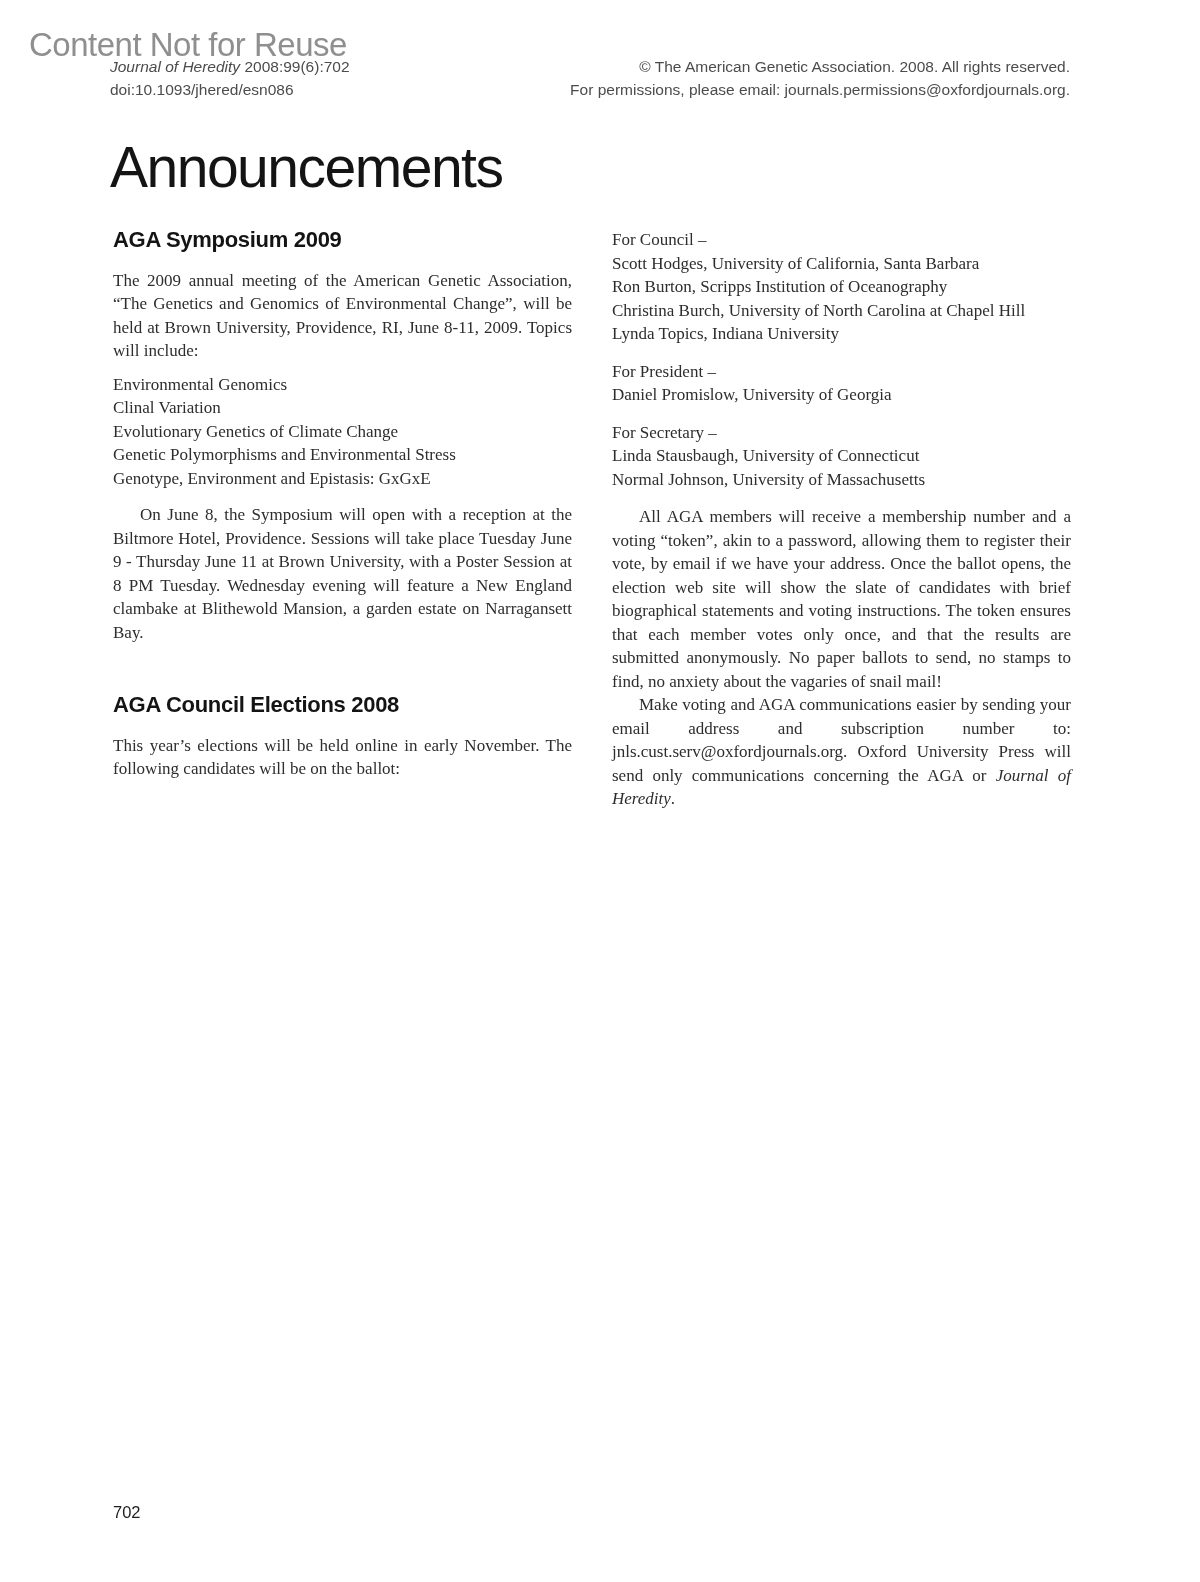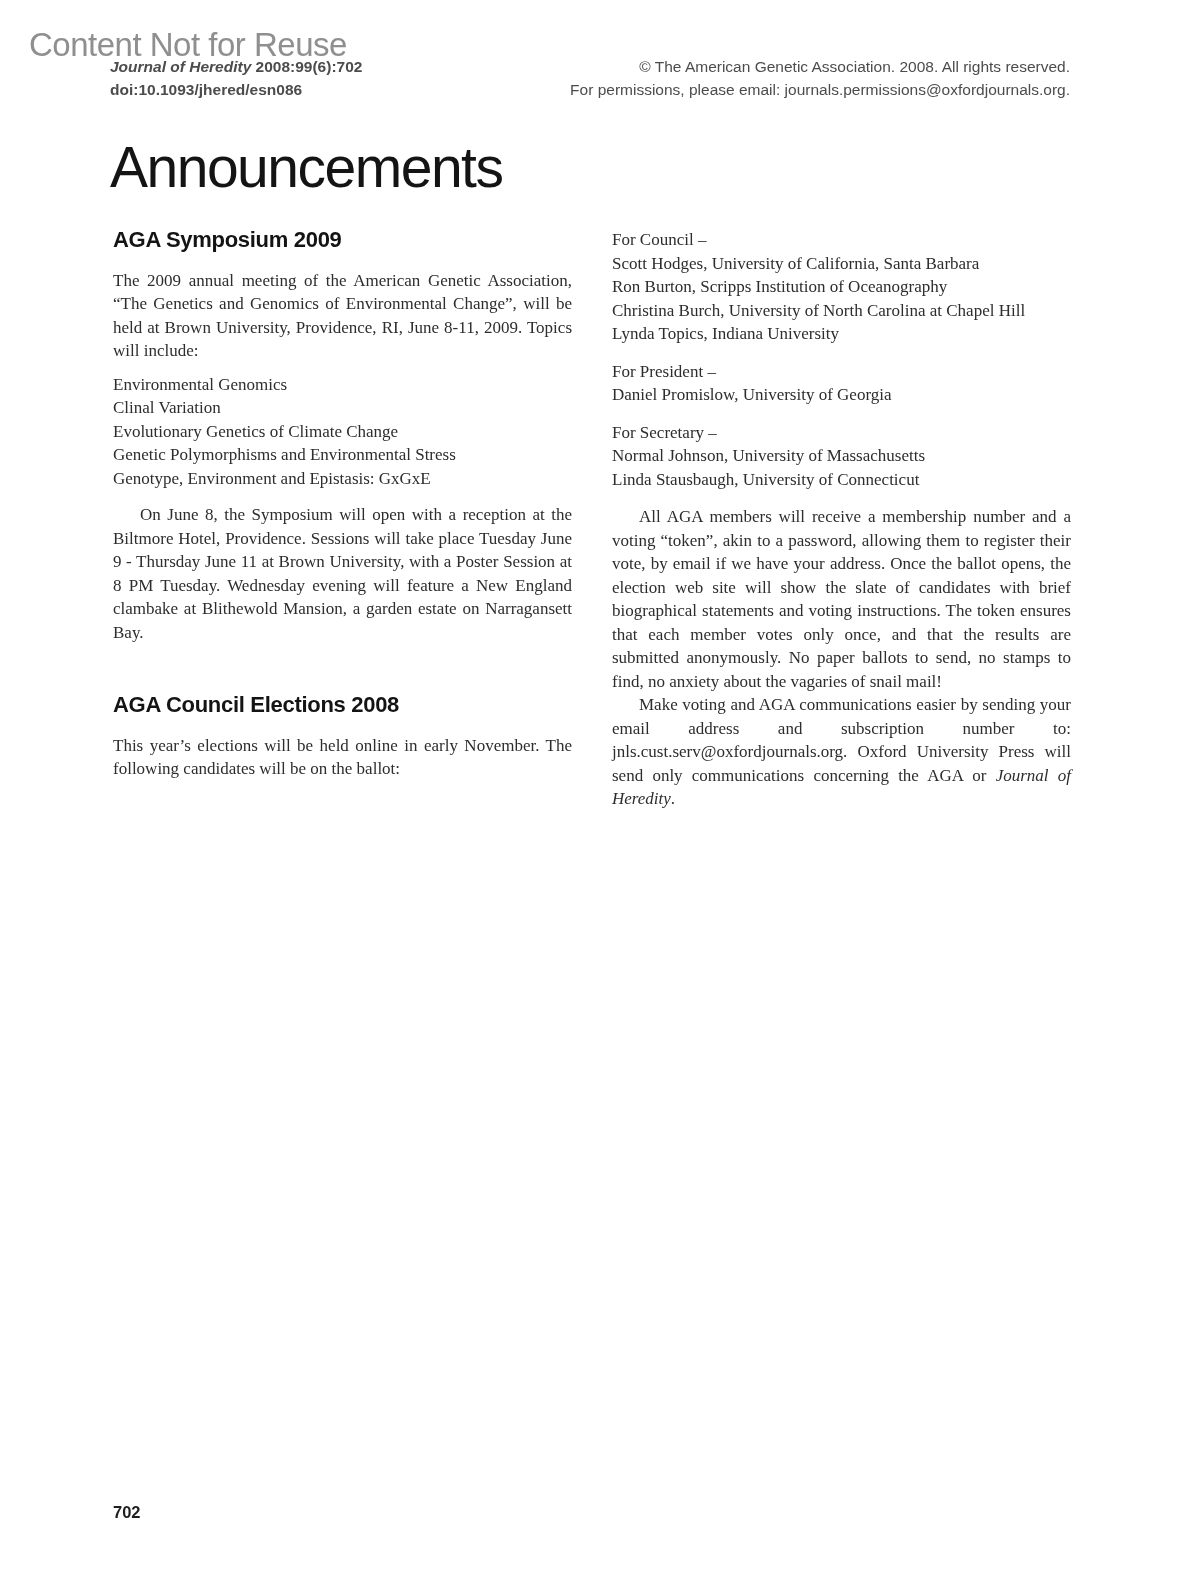--- a/index.html
+++ b/index.html
@@ -21,21 +21,20 @@
     white-space:nowrap;
   }
   .header-left {
     position:absolute;
     left:110px; top:55px;
     font-family:"Liberation Sans", sans-serif;
     font-size:15.5px;
     line-height:23px;
     color:#4c4c4c;
     white-space:nowrap;
-    font-weight:bold;
   }
   .header-right {
     position:absolute;
     right:130px; top:55px;
     text-align:right;
     font-family:"Liberation Sans", sans-serif;
     font-size:15.5px;
     line-height:23px;
     color:#4c4c4c;
     white-space:nowrap;
@@ -79,21 +78,21 @@
   .topics { margin:10px 0 13px 0; }
   .topic-line { white-space:nowrap; }
   .group { margin-bottom:14px; }
   .group-title { white-space:nowrap; }
   .candidate-line { }
   .body-para { margin-top:14px !important; }
   .footer-page-number {
     position:absolute;
     left:113px; top:1503px;
     font-family:"Liberation Sans", sans-serif;
-    font-weight:bold;
+    font-weight:normal;
     font-size:16.5px;
     color:#1e1e1e;
   }
 </style>
 </head>
 <body>
 
 <div class="page">
 
   <div class="watermark">Content Not for Reuse</div>
@@ -137,22 +136,22 @@
         <div class="candidate-line">Lynda Topics, Indiana University</div>
       </div>
 
       <div class="group">
         <div class="group-title">For President –</div>
         <div class="candidate-line">Daniel Promislow, University of Georgia</div>
       </div>
 
       <div class="group">
         <div class="group-title">For Secretary –</div>
+        <div class="candidate-line">Linda Stausbaugh, University of Connecticut</div>
         <div class="candidate-line">Normal Johnson, University of Massachusetts</div>
-        <div class="candidate-line">Linda Stausbaugh, University of Connecticut</div>
       </div>
 
       <p class="indent body-para">All AGA members will receive a membership number and a voting “token”, akin to a password, allowing them to register their vote, by email if we have your address. Once the ballot opens, the election web site will show the slate of candidates with brief biographical statements and voting instructions. The token ensures that each member votes only once, and that the results are submitted anonymously. No paper ballots to send, no stamps to find, no anxiety about the vagaries of snail mail!</p>
 
       <p class="indent"><span>Make voting and AGA communications easier by sending your email address and subscription number to: jnls.cust.serv@oxfordjournals.org. Oxford University Press will send only communications concerning the AGA or</span> <span class="italic">Journal of Heredity</span><span>.</span></p>
 
     </div>
   </div>
 
   <div class="footer-page-number">702</div>

